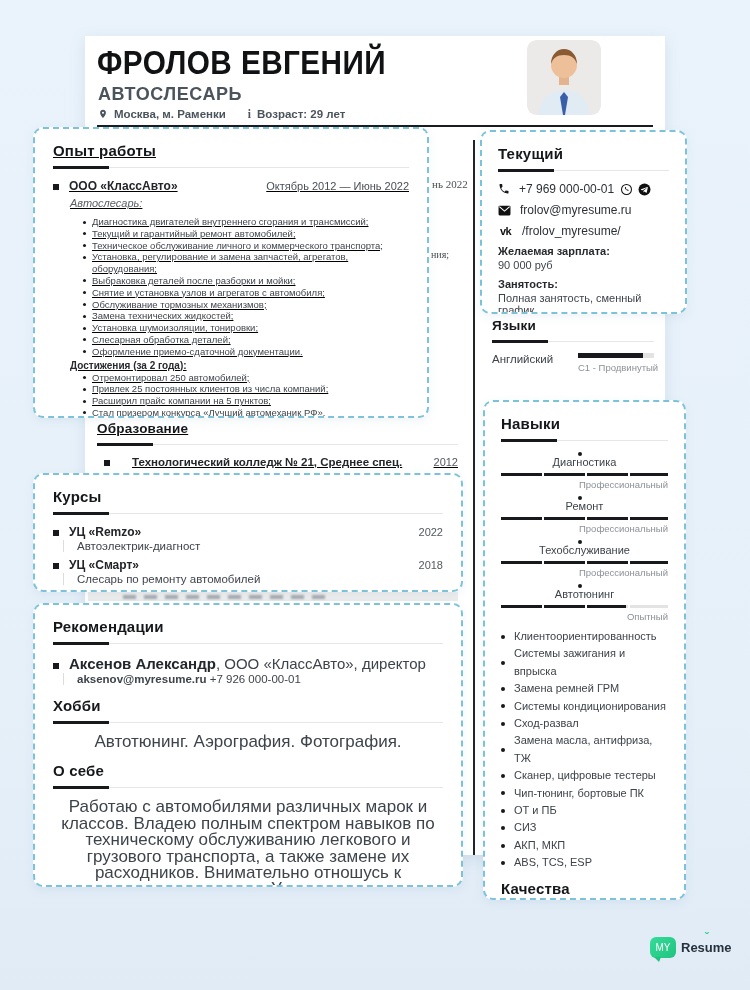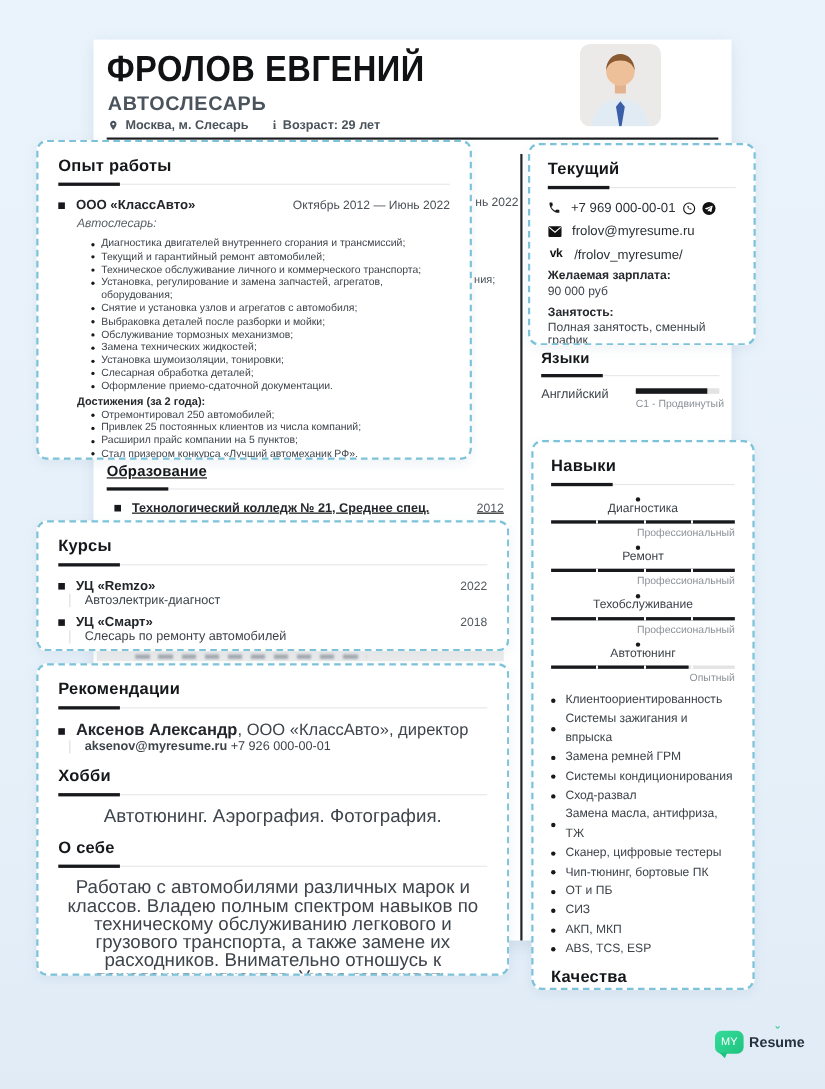--- a/index.html
+++ b/index.html
@@ -11,49 +11,49 @@
         box-shadow:0 4px 14px rgba(110,145,175,.18);}
   .hdr-name{position:absolute;left:12px;top:8px;font-size:33px;font-weight:800;color:#101214;
             letter-spacing:.5px;transform:scaleX(.9);transform-origin:left top;white-space:nowrap;}
   .hdr-title{position:absolute;left:13px;top:48px;font-size:18px;font-weight:700;color:#4b545c;letter-spacing:.6px;}
   .hdr-meta{position:absolute;left:13px;top:72px;display:flex;align-items:center;gap:6px;
             font-size:11.5px;font-weight:700;color:#4b545c;}
   .hdr-meta .gap{width:10px;}
   .hdr-rule{position:absolute;left:12px;top:89px;width:556px;height:2px;background:#1a1c1f;}
   .photo{position:absolute;left:442px;top:4px;width:74px;height:75px;border-radius:9px;overflow:hidden;}
   .vdiv{position:absolute;left:388px;top:104px;width:2px;height:715px;background:#212428;}
-  .frag{position:absolute;color:#4a5056;white-space:nowrap;}
+  .frag{position:absolute;color:#4a5056;white-space:nowrap;font-family:Liberation Serif, serif;}
   .frag1{left:347px;top:142px;font-size:11px;}
   .frag2{left:346px;top:213px;font-size:10px;}
   .strip{position:absolute;left:3px;top:556px;width:370px;height:9px;background:#ededed;overflow:hidden;}
   .strip::after{content:"";position:absolute;left:35px;top:3px;width:210px;height:4px;
         background:repeating-linear-gradient(90deg,#a5aab0 0 13px,transparent 13px 21px);filter:blur(1px);}
   
   .sec-h{font-size:15px;font-weight:800;color:#15181b;letter-spacing:.2px;}
   .sec-h.sm{font-size:13.5px;}
   .sec-u{position:relative;height:1px;background:#e6e6e6;margin:8px 0 11px;}
   .sec-u::before{content:"";position:absolute;left:0;top:-1px;width:56px;height:3px;background:#17191c;}
   
   .edu{position:absolute;left:12px;top:385px;width:361px;text-decoration:underline;}
-  .edu-row{display:flex;align-items:baseline;margin-top:1px;}
+  .edu-row{display:flex;align-items:baseline;margin-top:1px;gap:12px;}
   .sq{flex:none;width:6px;height:6px;background:#17191c;margin:3px 10px 0 7px;}
   .edu-name{font-size:11.5px;font-weight:700;color:#23272b;}
   .yr{margin-left:auto;font-size:11px;color:#53595f;}
   
   .langs{position:absolute;left:407px;top:282px;width:162px;}
   .lang-row{display:flex;align-items:flex-start;margin-top:10px;}
   .lang-name{font-size:11.5px;color:#3d4349;}
   .lang-bar-wrap{margin-left:auto;width:76px;}
   .bar{position:relative;height:5px;background:#e3e3e3;}
   .bar-fill{position:absolute;left:0;top:0;height:100%;background:#17191c;}
   .bar-lab{margin-top:4px;text-align:right;font-size:9.5px;color:#8b9197;white-space:nowrap;}
   
   .card{position:absolute;background:#fff;border:2px dashed #7cc3da;border-radius:10px;
         box-sizing:border-box;overflow:hidden;box-shadow:0 3px 10px rgba(100,140,170,.10);}
-  .c-exp{left:33px;top:127px;width:396px;height:291px;padding:13px 18px;}
+  .c-exp{left:33px;top:127px;width:396px;height:291px;padding:13px 18px;text-decoration:underline;}
   .c-crs{left:33px;top:473px;width:430px;height:119px;padding:13px 18px;}
   .c-rec{left:33px;top:603px;width:430px;height:284px;padding:13px 18px;}
   .c-con{left:480px;top:130px;width:207px;height:184px;padding:13px 16px;}
   .c-skl{left:483px;top:400px;width:203px;height:500px;padding:13px 16px;}
   
   .co-row{display:flex;align-items:baseline;}
   .co-name{font-size:12px;font-weight:700;color:#22262a;}
   .dates{margin-left:auto;font-size:11px;color:#494f55;}
   .role{margin:4px 0 7px 17px;font-size:11px;font-style:italic;color:#5a6066;}
   .du{display:flex;margin-left:30px;font-size:9.5px;line-height:11.8px;color:#3e444b;}
@@ -98,21 +98,21 @@
 
 <div class="stage">
 
   <div class="page">
     <div class="hdr-name">ФРОЛОВ ЕВГЕНИЙ</div>
     <div class="hdr-title">АВТОСЛЕСАРЬ</div>
     <div class="hdr-meta">
       <svg class="ic" width="10" height="12" viewBox="0 0 24 24" fill="#4b545c">
           <path d="M12 2C8.1 2 5 5.1 5 9c0 5.2 7 13 7 13s7-7.8 7-13c0-3.9-3.1-7-7-7zm0 9.5A2.5 2.5 0 1 1 12 6.5a2.5 2.5 0 0 1 0 5z"></path>
         </svg>
-      <span>Москва, м. Слесарь</span>
+      <span>Москва, м. Раменки</span>
       <span class="gap"></span>
       <span style="font-weight:900;font-family:'Liberation Serif',serif;">i</span>
       <span>Возраст: 29 лет</span>
     </div>
     <div class="photo">
       <svg class="ic" width="74" height="75" viewBox="0 0 74 75">
         <rect width="74" height="75" rx="9" fill="#eceae8"></rect>
         <rect x="32" y="33" width="10" height="12" fill="#e3b28e"></rect>
         <circle cx="37" cy="25" r="13" fill="#eec09a"></circle>
         <path d="M24 24c0-9 6-15 13-15s13 6 13 15c-2-6-6-9-13-9s-11 3-13 9z" fill="#8a5a33"></path>
@@ -172,25 +172,25 @@
     <div class="du">
         <span class="dot"></span>
         <span>Техническое обслуживание личного и коммерческого транспорта;</span>
       </div>
     <div class="du">
         <span class="dot"></span>
         <span>Установка, регулирование и замена запчастей, агрегатов, оборудования;</span>
       </div>
     <div class="du">
         <span class="dot"></span>
+        <span>Выбраковка деталей после разборки и мойки;</span>
+      </div>
+    <div class="du">
+        <span class="dot"></span>
         <span>Снятие и установка узлов и агрегатов с автомобиля;</span>
-      </div>
-    <div class="du">
-        <span class="dot"></span>
-        <span>Выбраковка деталей после разборки и мойки;</span>
       </div>
     <div class="du">
         <span class="dot"></span>
         <span>Обслуживание тормозных механизмов;</span>
       </div>
     <div class="du">
         <span class="dot"></span>
         <span>Замена технических жидкостей;</span>
       </div>
     <div class="du">

